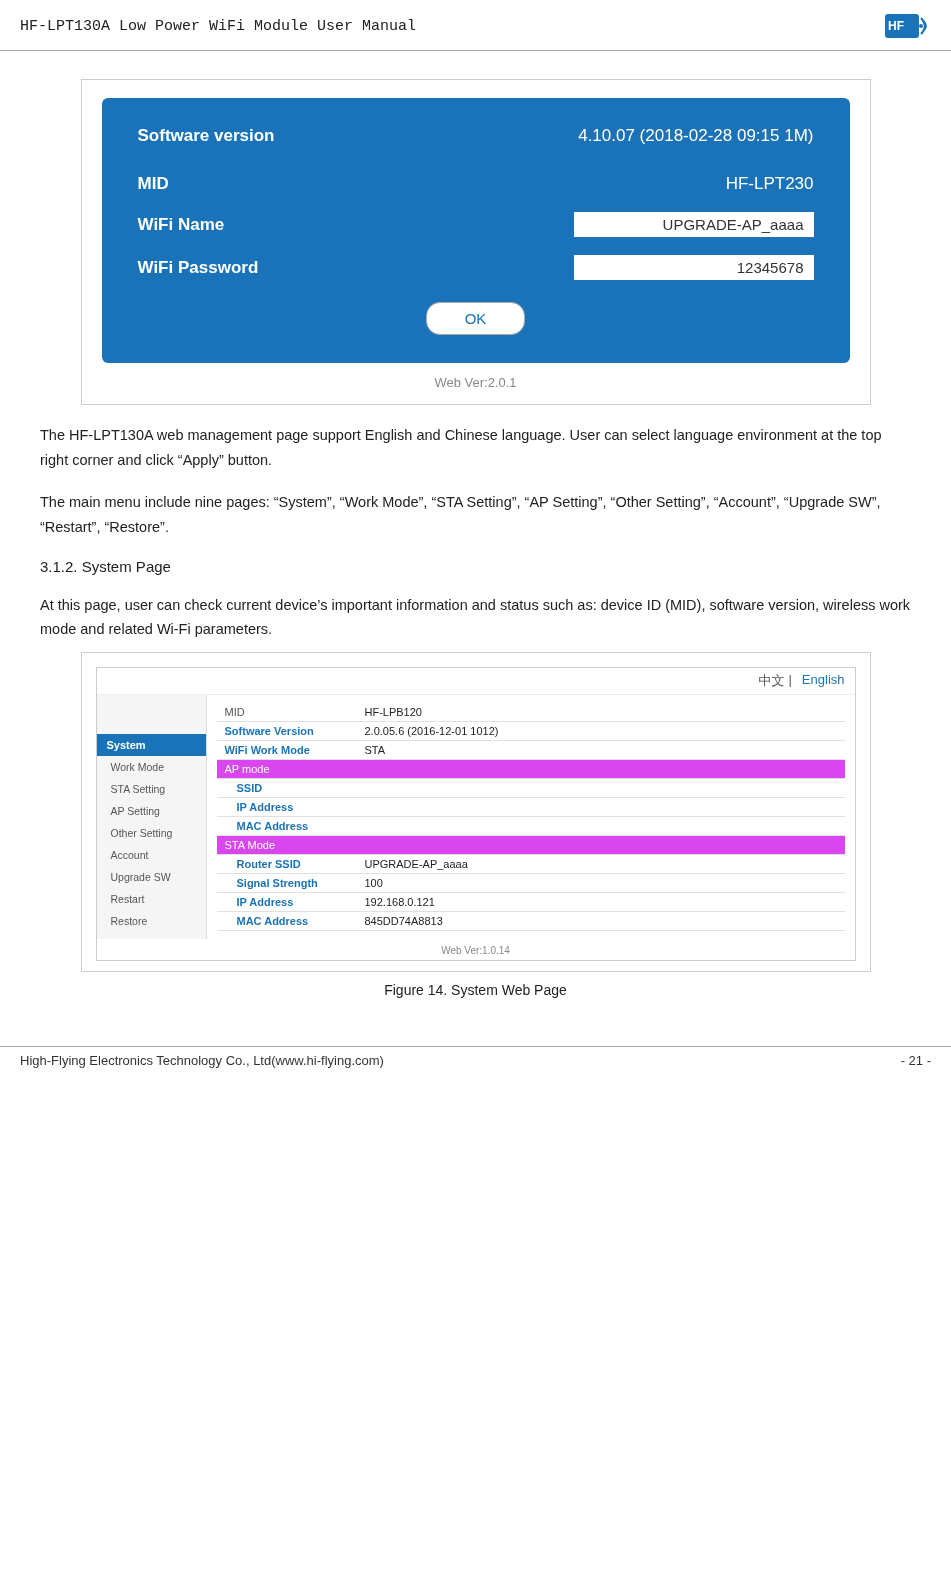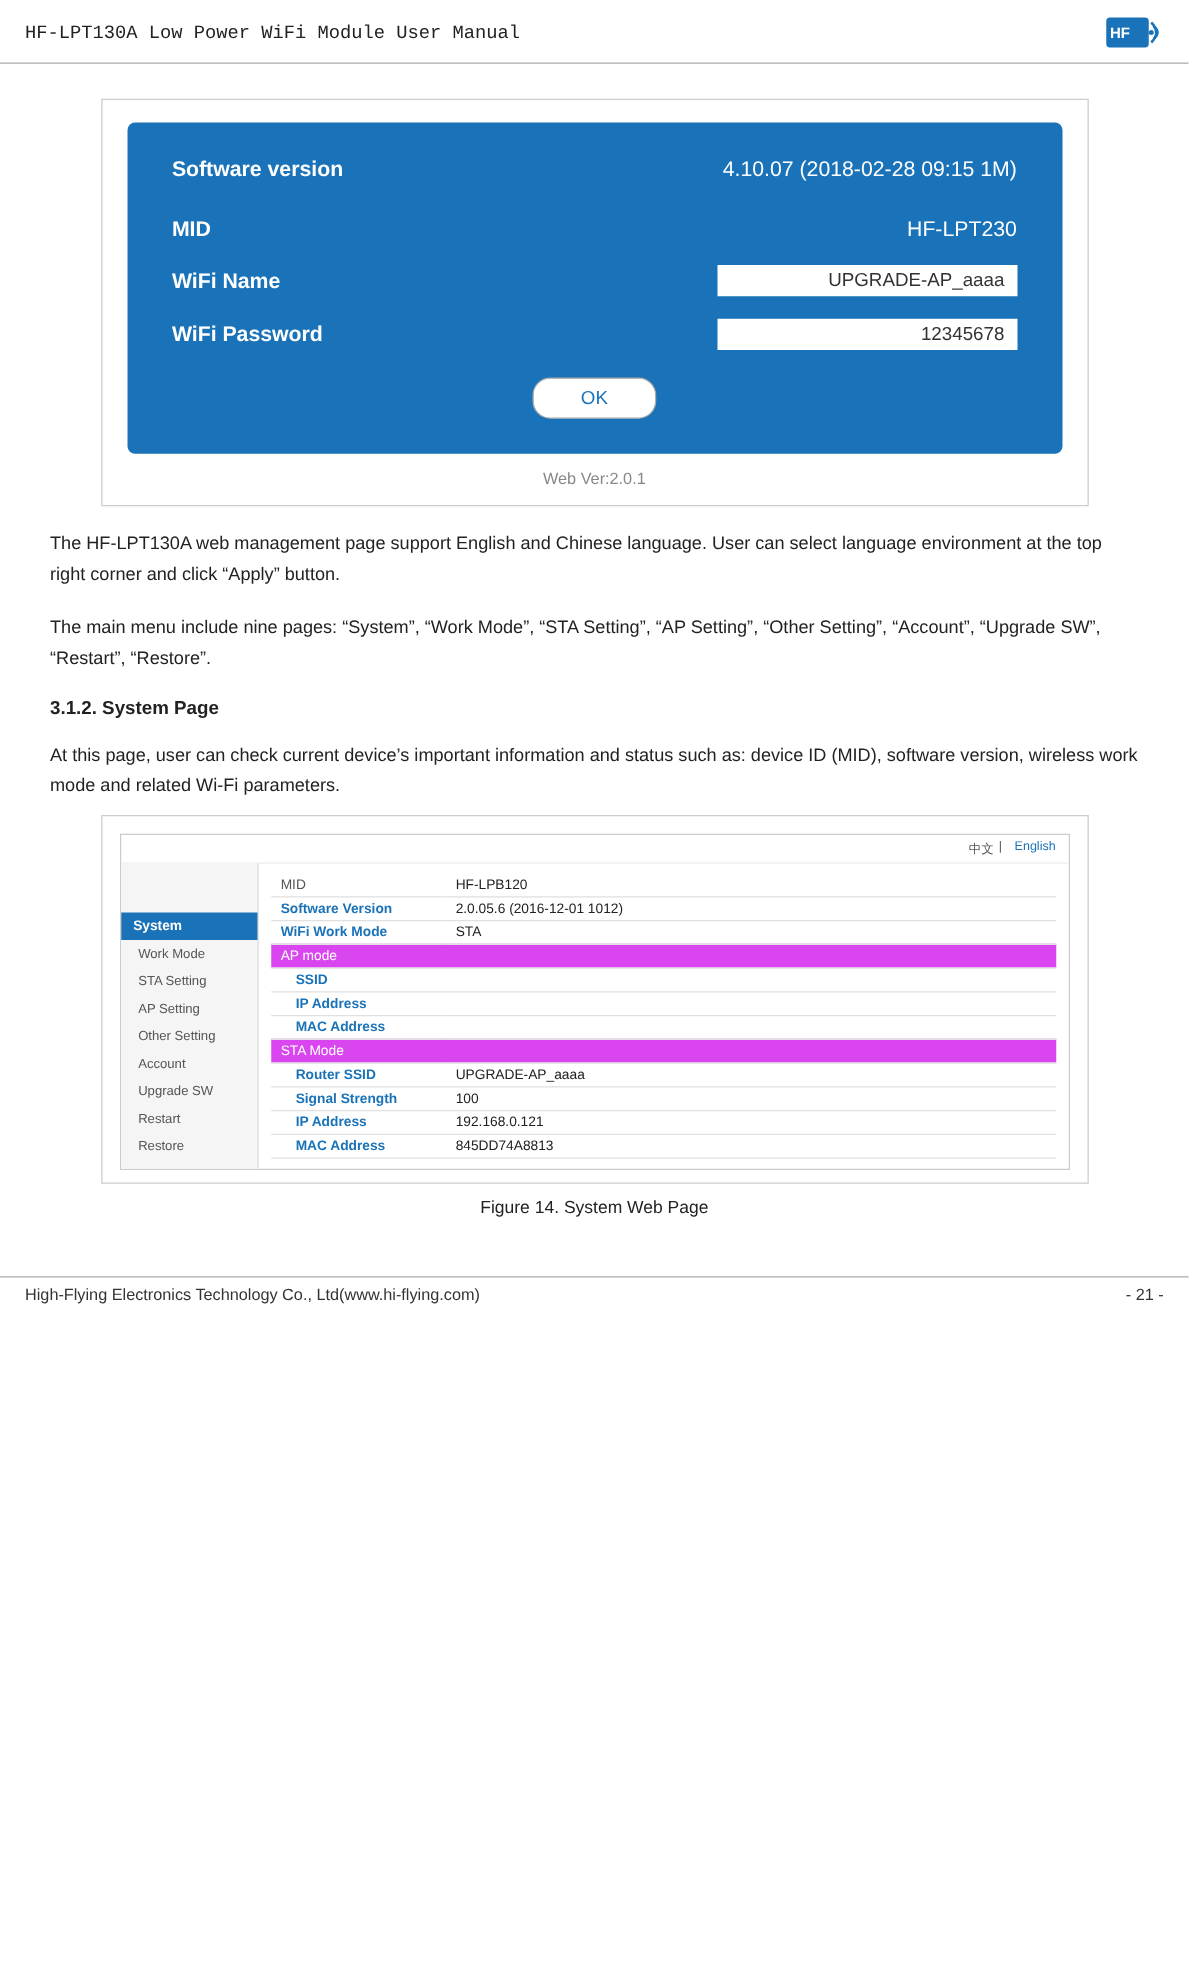--- a/index.html
+++ b/index.html
@@ -116,21 +116,21 @@
     .body-text {
       margin: 18px 0 10px 0;
       font-size: 14.5px;
       line-height: 1.7;
       color: #222;
     }
 
     
     .section-heading {
       font-size: 15px;
-      font-weight: bold;
+      font-weight: normal;
       margin: 18px 0 8px 0;
       color: #222;
     }
 
     
     .figure14-box {
       border: 1px solid #ccc;
       margin: 10px auto 6px auto;
       max-width: 790px;
       padding: 14px 14px 10px 14px;
@@ -141,21 +141,21 @@
     .webui2 {
       position: relative;
       border: 1px solid #ccc;
       font-size: 11px;
       background: #fff;
     }
     .webui2-topbar {
       display: flex;
       justify-content: flex-end;
       padding: 4px 10px;
-      font-size: 10px;
+      font-size: 13px;
       color: #555;
       border-bottom: 1px solid #eee;
     }
     .webui2-topbar a {
       color: #1a73b8;
       text-decoration: none;
       margin-left: 6px;
     }
     .webui2-body {
       display: flex;
@@ -359,20 +359,21 @@
                 <td>192.168.0.121</td>
               </tr>
               <tr>
                 <td style="padding-left:20px;color:#1a73b8;font-weight:bold;">MAC Address</td>
                 <td>845DD74A8813</td>
               </tr>
             </tbody>
           </table>
         </div>
       </div>
+      <div class="webui2-ver">Web Ver:1.0.14</div>
     </div>
   </div>
   <div class="figure-caption">Figure 14.    System Web Page</div>
 
 </div>
 
 <div class="page-footer">
   <span>High-Flying Electronics Technology Co., Ltd(www.hi-flying.com)</span>
   <span>- 21 -</span>
 </div>

